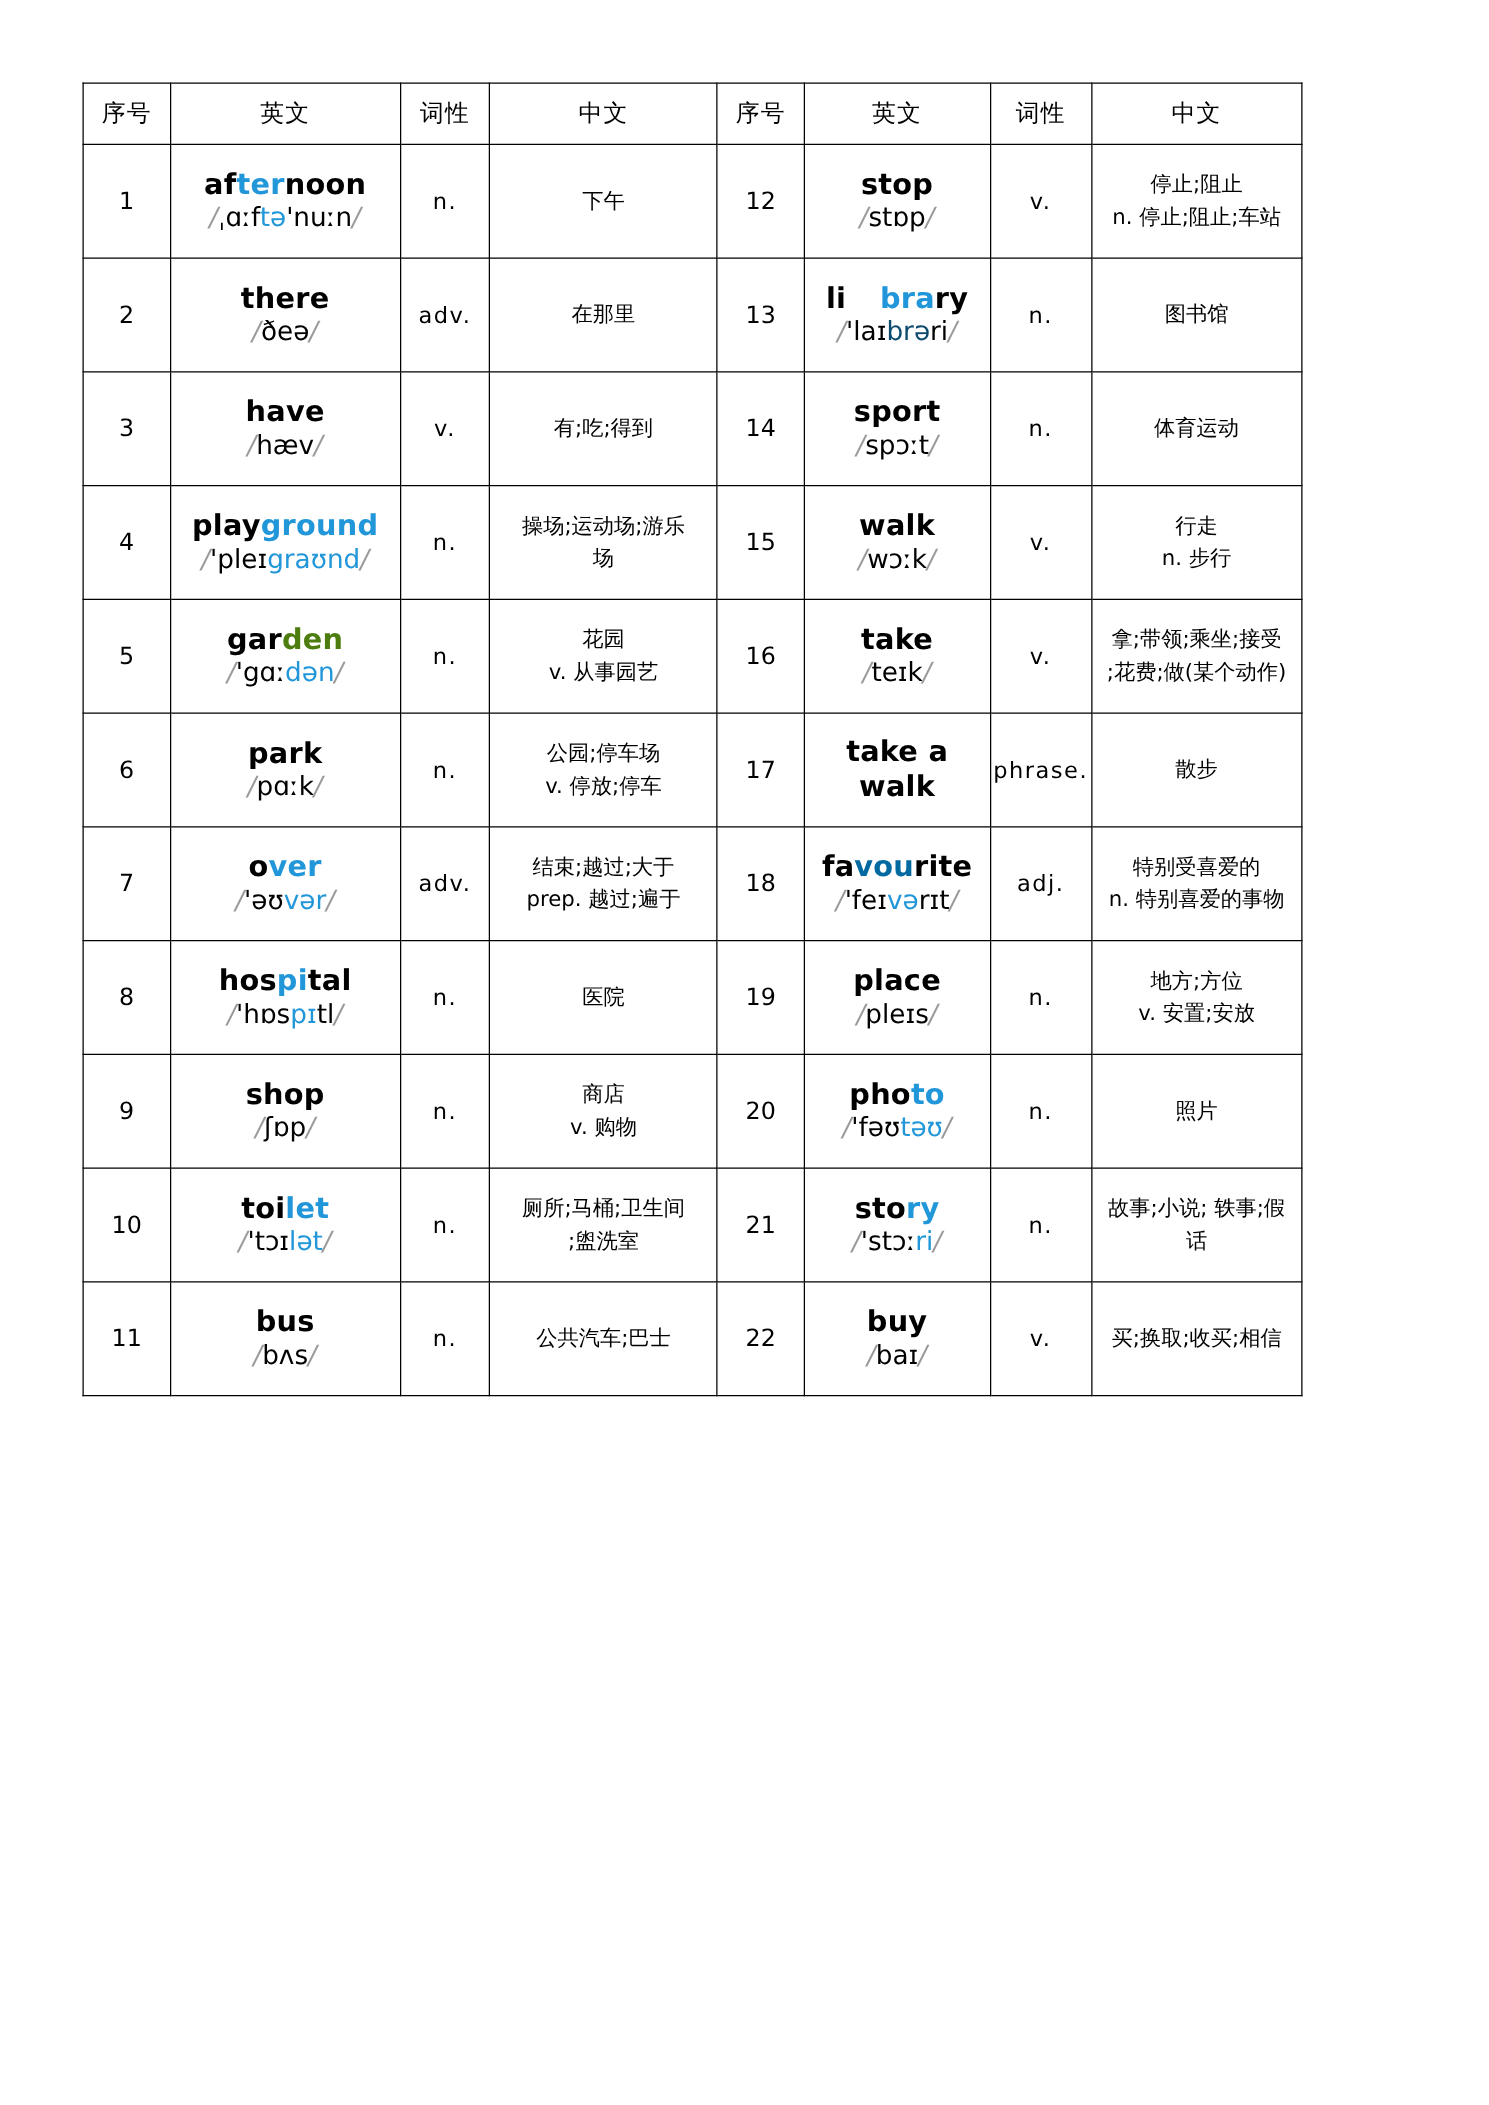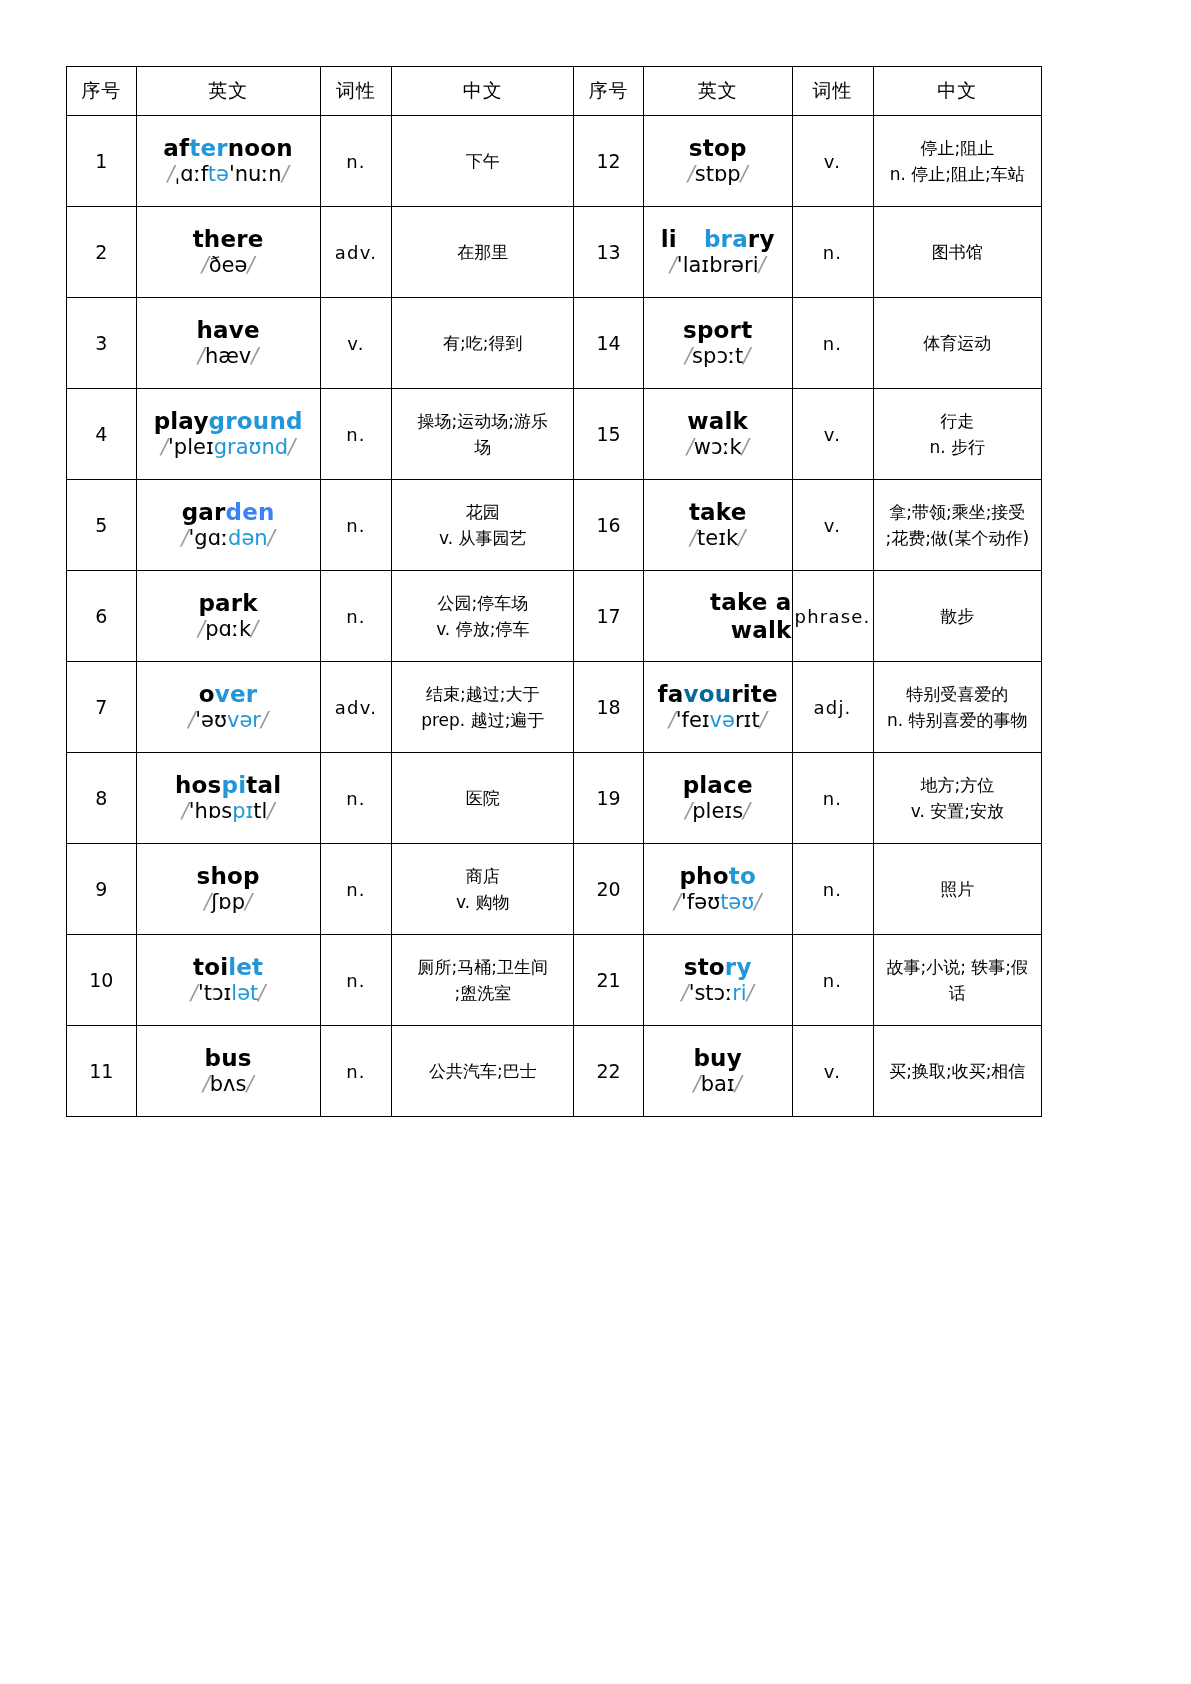--- a/index.html
+++ b/index.html
@@ -65,21 +65,21 @@
     line-height: 1.12;
     padding: 4px 2px;
   }
   .word {
     font-size: 23px;
     font-weight: bold;
     letter-spacing: 0.2px;
     display: block;
     white-space: nowrap;
   }
-  .word.two-line { white-space: normal; line-height: 1.22; text-align: right; }
+  .word.two-line { white-space: normal; line-height: 1.22; }
   .ipa {
     font-size: 21px;
     display: block;
     margin-top: 1px;
     white-space: nowrap;
   }
   .ipa .slash {
     color: #9a9a9a;
     font-style: italic;
     font-weight: 300;
@@ -150,21 +150,21 @@
             <span class="word"><span>there</span></span>
             <span class="ipa"><span class="slash">/</span><span>ðeə</span><span class="slash">/</span></span>
           </td>
           <td class="pos">adv.</td>
           <td class="cn one-line">
             <span class="line">在那里</span>
           </td>
           <td class="idx">13</td>
           <td class="eng-cell">
             <span class="word"><span>li</span><span class="hl" style="color: rgb(33, 150, 217); padding-left: 27px;">bra</span><span>ry</span></span>
-            <span class="ipa"><span class="slash">/</span><span>'laɪ</span><span class="hl" style="color: #000000;">brə</span><span>ri</span><span class="slash">/</span></span>
+            <span class="ipa"><span class="slash">/</span><span>'laɪ</span><span class="hl" style="color: #0c4a6e;">brə</span><span>ri</span><span class="slash">/</span></span>
           </td>
           <td class="pos">n.</td>
           <td class="cn one-line">
             <span class="line">图书馆</span>
           </td>
         </tr>
         <tr class="row">
           <td class="idx">3</td>
           <td class="eng-cell">
             <span class="word"><span>have</span></span>
@@ -202,21 +202,21 @@
           </td>
           <td class="pos">v.</td>
           <td class="cn">
             <span class="line">行走</span>
             <span class="line">n. 步行</span>
           </td>
         </tr>
         <tr class="row">
           <td class="idx">5</td>
           <td class="eng-cell">
-            <span class="word"><span>gar</span><span class="hl" style="color: #3b82f6; margin-top: 30px;">den</span></span>
+            <span class="word"><span>gar</span><span class="hl" style="color: #4d7c0f; margin-top: 30px;">den</span></span>
             <span class="ipa"><span class="slash">/</span><span>'gɑː</span><span class="hl" style="color: rgb(33, 150, 217);">dən</span><span class="slash">/</span></span>
           </td>
           <td class="pos">n.</td>
           <td class="cn">
             <span class="line">花园</span>
             <span class="line">v. 从事园艺</span>
           </td>
           <td class="idx">16</td>
           <td class="eng-cell">
             <span class="word"><span>take</span></span>

